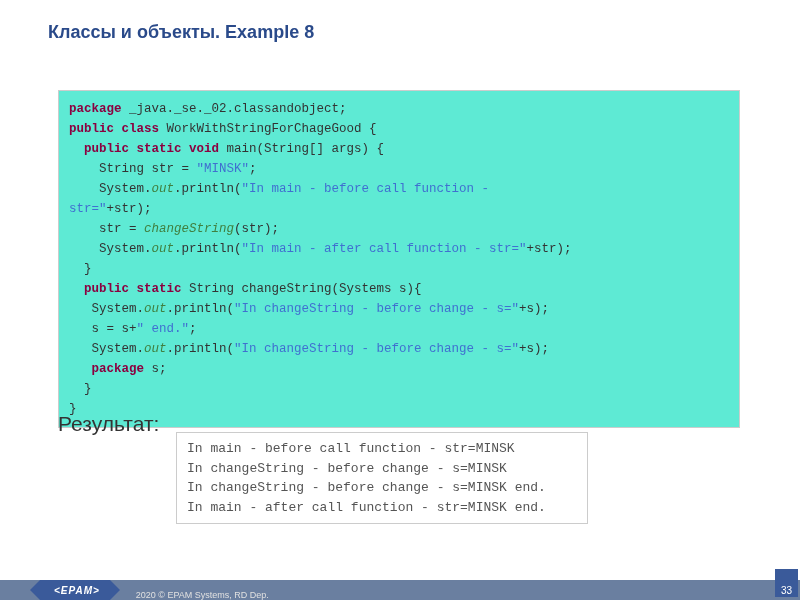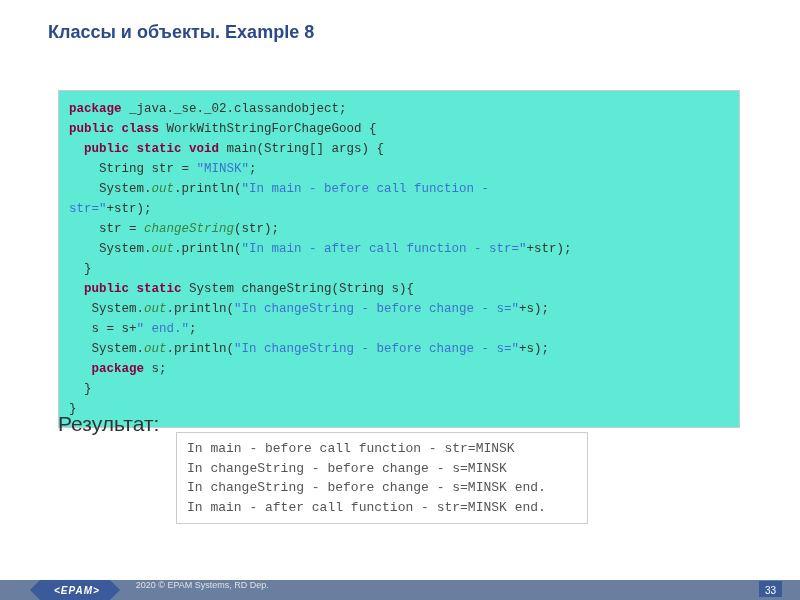--- a/index.html
+++ b/index.html
@@ -64,21 +64,21 @@
     white-space: pre;
   }
   .footer {
     position: absolute;
     bottom: 0;
     left: 0;
     width: 800px;
     height: 20px;
     background: #6a7fa0;
     display: flex;
-    align-items: flex-start;
+    align-items: flex-end;
   }
   .footer-tab {
     background: #3a5a9a;
     color: #fff;
     height: 20px;
     display: flex;
     align-items: center;
     padding: 0 10px 0 14px;
     font-size: 10px;
     font-weight: bold;
@@ -105,44 +105,44 @@
     border-bottom: 10px solid transparent;
     border-left: 10px solid #3a5a9a;
   }
   .footer-text {
     color: #e0e0e0;
     font-size: 9px;
     margin-left: 26px;
   }
   .page-num {
     position: absolute;
-    right: 18px;
+    right: 2px;
     bottom: 3px;
     color: #fff;
     font-size: 10px;
     background: #3a5a9a;
-    padding: 4px 6px 1px;
+    padding: 16px 6px 1px;
   }
 </style>
 </head>
 <body>
 
 <div class="slide">
   <div class="title">Классы и объекты. Example 8</div>
 
   <div class="code-box"><span class="kw">package</span><span> _java._se._02.classandobject;</span>
 <span class="kw">public class</span><span> WorkWithStringForChageGood {</span>
 <span class="kw">  public static void</span><span> main(String[] args) {</span>
 <span>    String str = </span><span class="str">"MINSK"</span><span>;</span>
 <span>    System.</span><span class="field">out</span><span>.println(</span><span class="str">"In main - before call function -
 str="</span><span>+str);</span>
 <span>    str = </span><span class="field">changeString</span><span>(str);</span>
 <span>    System.</span><span class="field">out</span><span>.println(</span><span class="str">"In main - after call function - str="</span><span>+str);</span>
 <span>  }</span>
-<span class="kw">  public static</span><span> System changeString(String s){</span>
+<span class="kw">  public static</span><span> String changeString(Systems s){</span>
 <span>   System.</span><span class="field">out</span><span>.println(</span><span class="str">"In changeString - before change - s="</span><span>+s);</span>
 <span>   s = s+</span><span class="str">" end."</span><span>;</span>
 <span>   System.</span><span class="field">out</span><span>.println(</span><span class="str">"In changeString - before change - s="</span><span>+s);</span>
 <span class="kw">   package</span><span> s;</span>
 <span>  }</span>
 <span>}</span></div>
 
   <div class="result-label">Результат:</div>
 
   <div class="output-box">In main - before call function - str=MINSK

